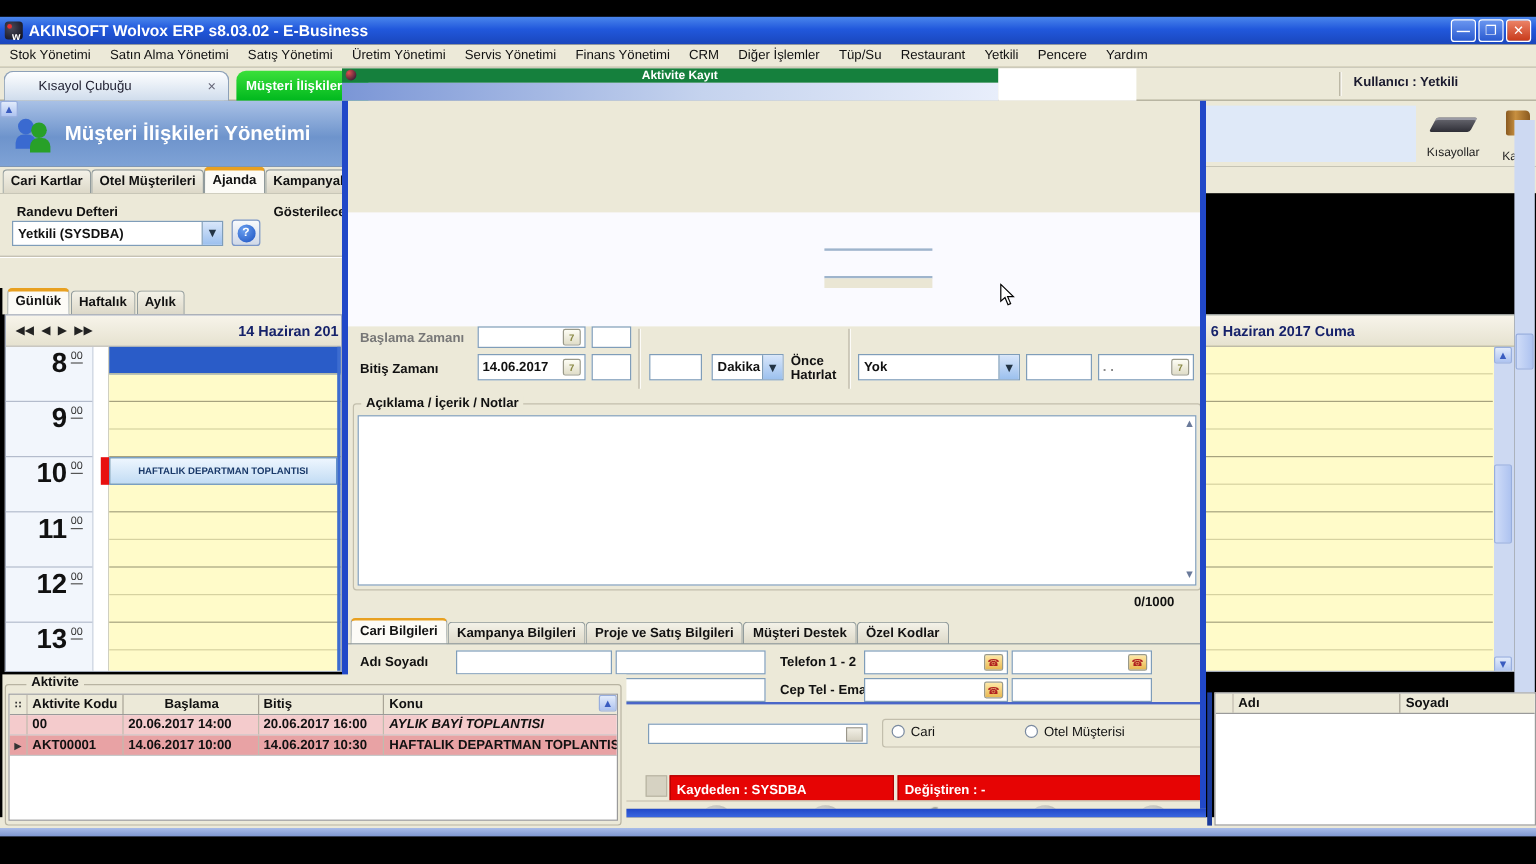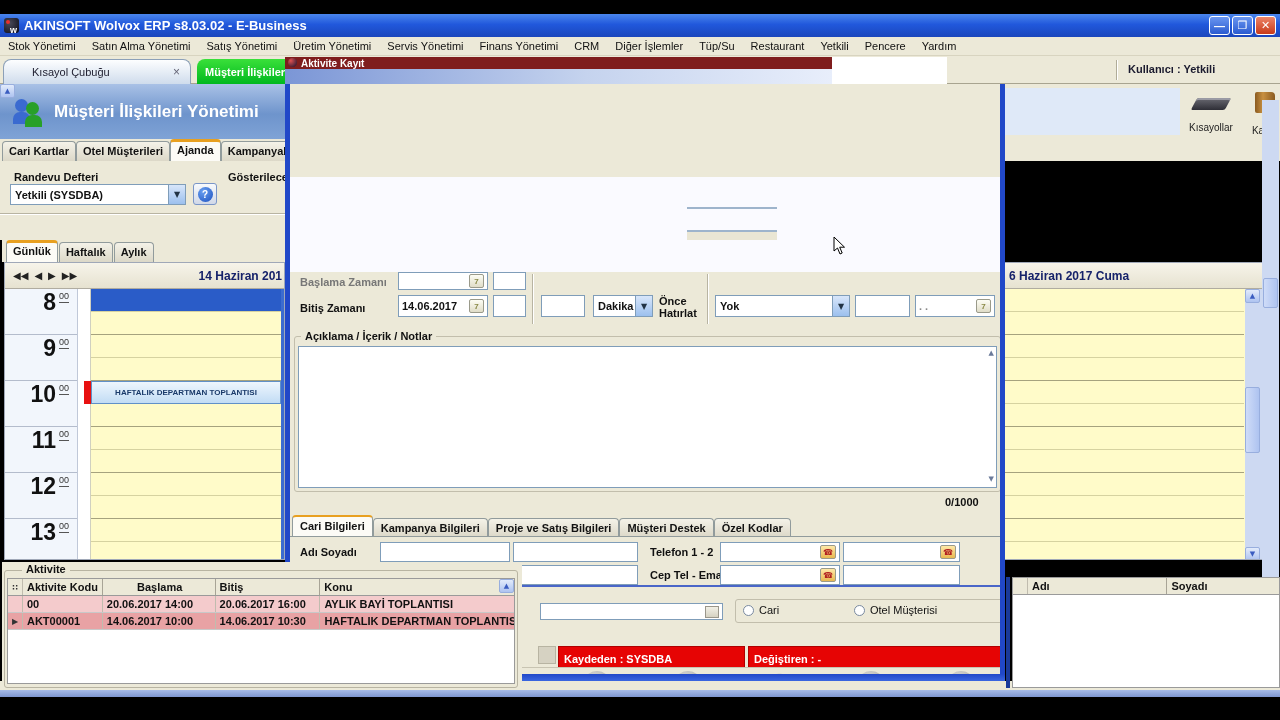--- a/index.html
+++ b/index.html
@@ -115,22 +115,22 @@
   
   .sb{position:absolute;background:#cdd9f2;}
   .sb-btn{position:absolute;left:0;width:15px;height:14px;border:1px solid #98aede;border-radius:2px;
     background:linear-gradient(180deg,#e2ebfb,#aec3f0);color:#3a5cc0;font-size:7px;
     display:flex;align-items:center;justify-content:center;}
   .sb-thumb{position:absolute;left:0;width:15px;border:1px solid #98aede;border-radius:2px;
     background:linear-gradient(90deg,#cfdcf8,#aec3f0);}
 
   
   .actwin{left:285px;top:57px;width:720px;height:624px;z-index:5;}
-  .aw-title{position:absolute;left:0;top:0;width:547px;height:12px;background:#7f1d1d;
-    color:#fff;font-weight:bold;font-size:10px;display:flex;align-items:center;padding-left:16px;overflow:hidden;}
+  .aw-title{position:absolute;left:0;top:0;width:547px;height:12px;background:#15803d;
+    color:#fff;font-weight:bold;font-size:10px;display:flex;align-items:center;padding-left:16px;overflow:hidden;justify-content:center;}
   .aw-title::before{content:"";position:absolute;left:3px;top:1px;width:9px;height:9px;border-radius:50%;
     background:radial-gradient(circle at 30% 30%,#e05050,#101030);}
   .aw-grad{position:absolute;left:0;top:12px;width:547px;height:15px;
     background:linear-gradient(90deg,#7b96d6,#c5d3ee 55%,#e8eefb);}
   .aw-white-gap{position:absolute;left:547px;top:0;width:115px;height:27px;background:#fff;}
   .aw-body{position:absolute;left:0;top:27px;width:720px;height:590px;background:#ece9d8;
     border-left:5px solid #2148c8;border-right:5px solid #2148c8;overflow:hidden;}
   .aw-bottom{position:absolute;left:0;top:617px;width:720px;height:7px;
     background:linear-gradient(180deg,#2148c8,#3a66e0);}
   .ghost{position:absolute;left:0;top:93px;width:710px;height:95px;background:#fafaff;}
@@ -488,21 +488,21 @@
         <div class="tcell" style="width:179px;border-right:none;">Konu</div>
         <div class="sbcol">
             <div class="sb-btn glyph" style="position:static;">▲</div>
           </div>
       </div>
       <div class="trow pink1">
         <div class="marker"></div>
         <div class="tcell" style="width:80px;">00</div>
         <div class="tcell" style="width:113px;">20.06.2017 14:00</div>
         <div class="tcell" style="width:105px;">20.06.2017 16:00</div>
-        <div class="tcell" style="width:194px;border-right:none;">AYLIK BAYİ TOPLANTISI</div>
+        <div class="tcell" style="width:194px;border-right:none;font-style:italic;">AYLIK BAYİ TOPLANTISI</div>
       </div>
       <div class="trow pink2">
         <div class="marker glyph">▶</div>
         <div class="tcell" style="width:80px;">AKT00001</div>
         <div class="tcell" style="width:113px;">14.06.2017 10:00</div>
         <div class="tcell" style="width:105px;">14.06.2017 10:30</div>
         <div class="tcell" style="width:194px;border-right:none;">HAFTALIK DEPARTMAN TOPLANTIS</div>
       </div>
     </div>
   </div>

